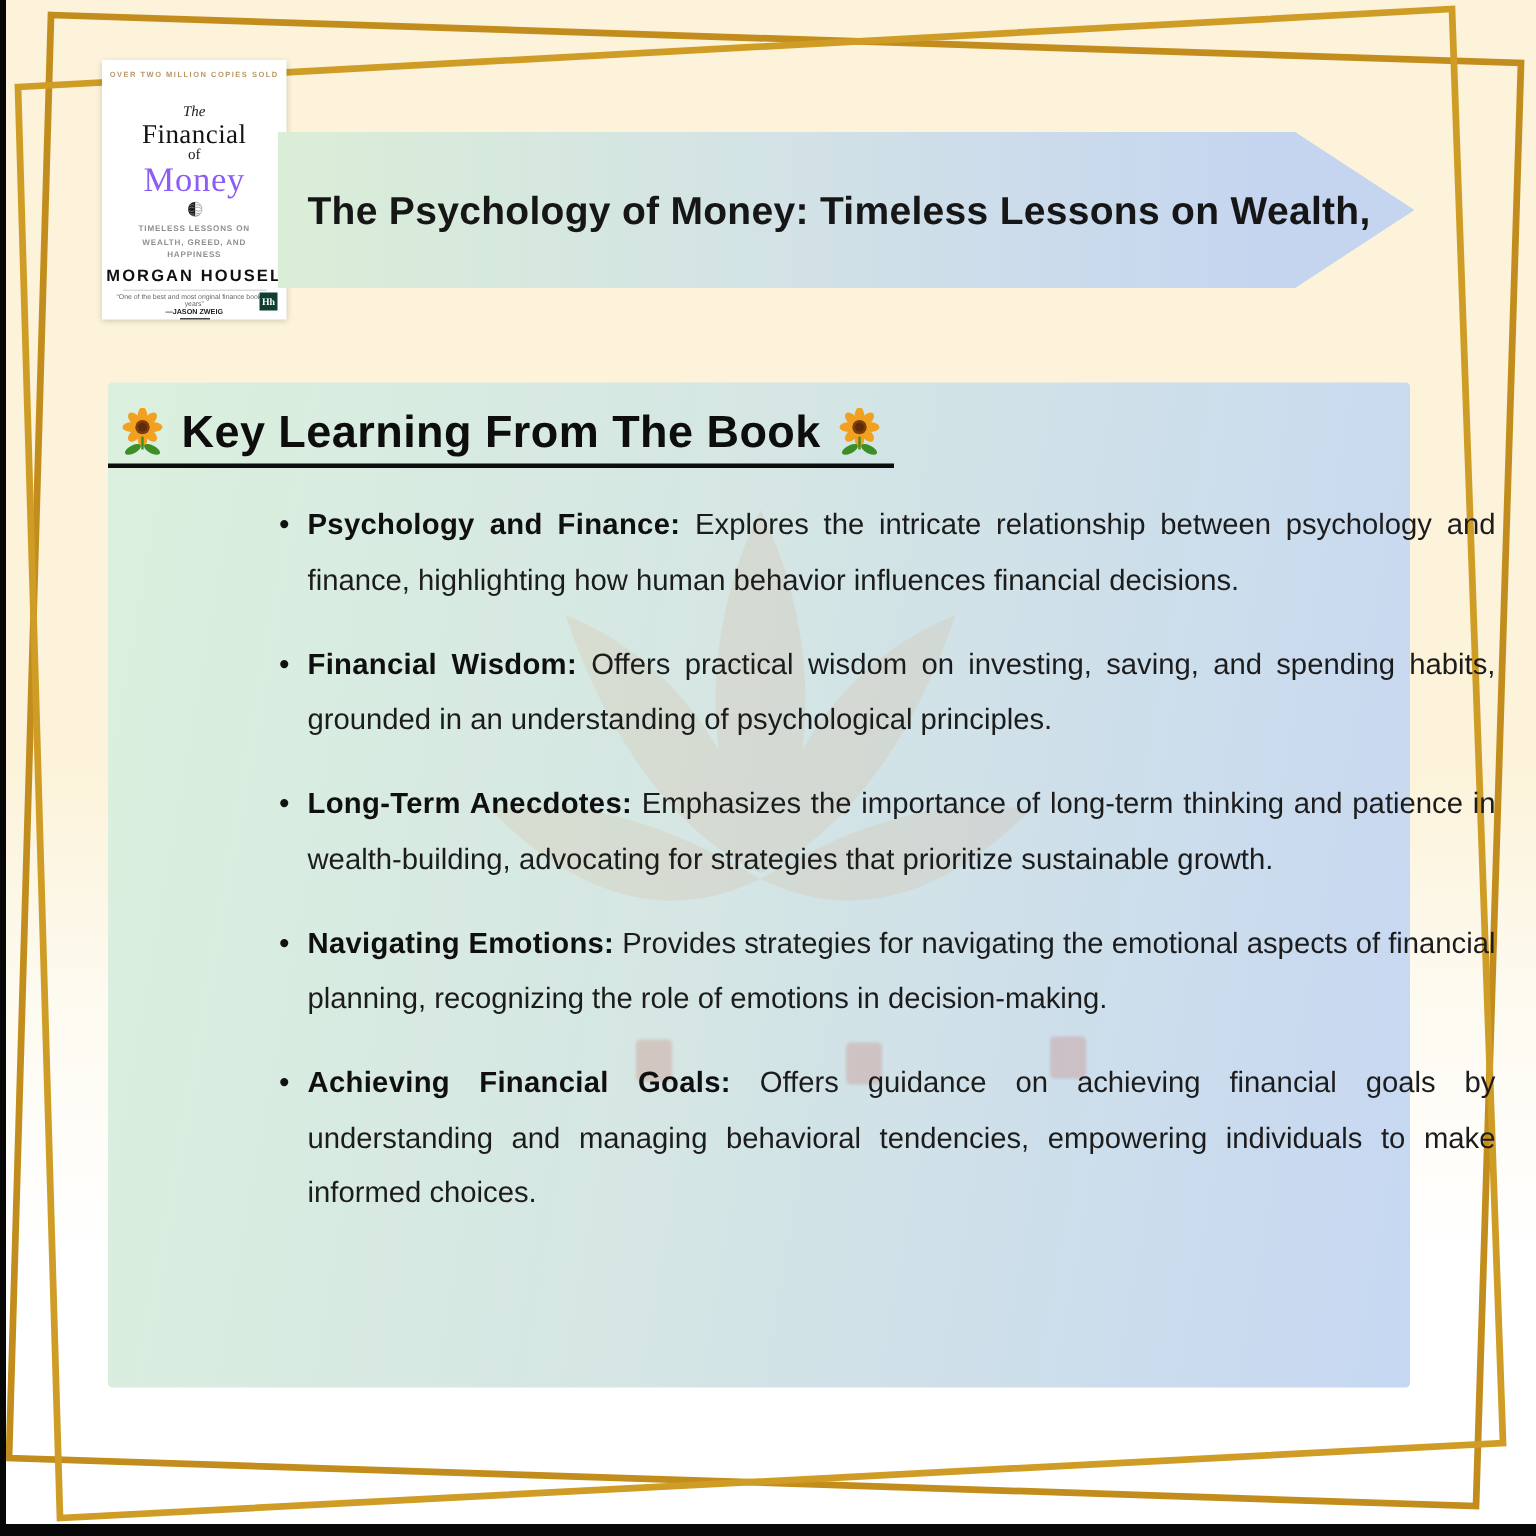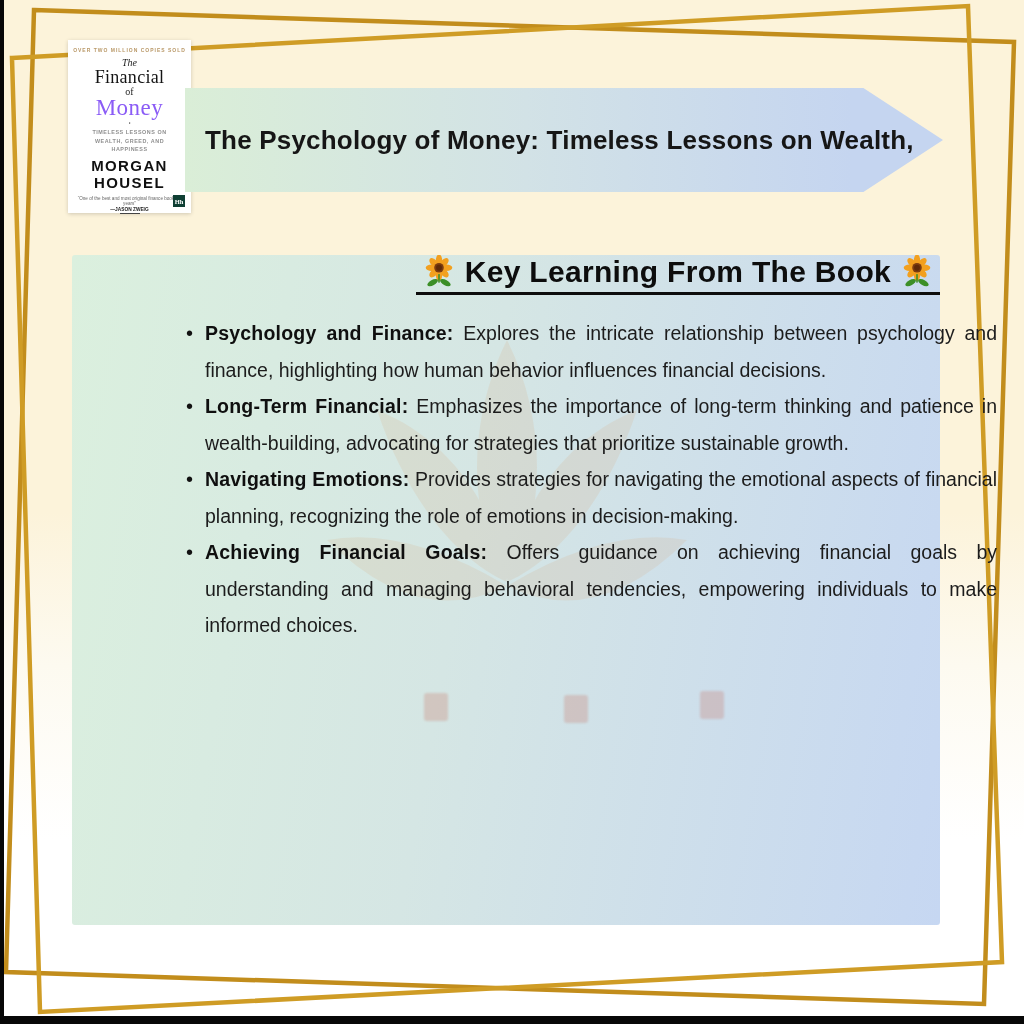--- a/index.html
+++ b/index.html
@@ -19,27 +19,27 @@
   svg.frame polygon.f2 { stroke:#cf9c25; }
 
   
   .cover {
     position:absolute; left:68px; top:40px; width:123px; height:173px;
     background:#ffffff; z-index:3; box-shadow:0 1px 4px rgba(0,0,0,.18);
     display:flex; flex-direction:column; align-items:center; text-align:center;
     padding-top:7px;
   }
   .cover .tagline { font-size:5px; letter-spacing:1px; color:#b99867; font-weight:bold; }
-  .cover .the { font-family:"Liberation Serif",serif; font-style:italic; font-size:10px; color:#1c1c1c; margin-top:4px; }
+  .cover .the { font-family:"Liberation Serif",serif; font-style:italic; font-size:10px; color:#1c1c1c; margin-top:16px; }
   .cover .psych { font-family:"Liberation Serif",serif; font-size:18px; color:#141414; letter-spacing:.3px; line-height:1; }
   .cover .of { font-family:"Liberation Serif",serif; font-size:10px; color:#1c1c1c; line-height:1.1; }
   .cover .money { font-family:"Liberation Serif",serif; font-size:23px; color:#8b5cf6; line-height:.95; letter-spacing:.5px; }
   .cover .brain { margin-top:3px; }
   .cover .subtitle { font-size:5.4px; letter-spacing:.55px; color:#8f8f8f; font-weight:bold; margin-top:4px; line-height:1.6; width:104px; }
-  .cover .author { font-size:15px; letter-spacing:1.4px; color:#101010; font-weight:bold; margin-top:3px; }
+  .cover .author { font-size:11px; letter-spacing:1.4px; color:#101010; font-weight:bold; margin-top:3px; }
   .cover .rule { width:96px; height:1px; background:#d9d9d9; margin-top:3px; }
   .cover .quote { font-size:4.6px; color:#666; margin-top:2px; width:110px; }
   .cover .attrib { font-size:4.8px; color:#222; font-weight:bold; margin-top:1px; }
   .cover .badge { width:20px; height:4px; background:#444; margin-top:1px; }
   .cover .publisher {
     position:absolute; right:6px; bottom:6px; width:12px; height:12px;
     background:#0f3f33; color:#fff; font-size:6.5px; font-weight:bold;
     display:flex; align-items:center; justify-content:center;
     font-family:"Liberation Serif",serif;
   }
@@ -64,34 +64,34 @@
   .watermark-text {
     position:absolute; left:0; right:0; top:338px; text-align:center; z-index:0;
     font-family:"Liberation Serif",serif; font-size:54px; letter-spacing:3px;
     color:rgba(210,145,115,.42);
   }
   .seal { position:absolute; width:24px; height:28px; background:rgba(198,88,66,.22); filter:blur(1px); z-index:0; border-radius:3px; }
   .seal.s1 { left:352px; top:438px; }
   .seal.s2 { left:492px; top:440px; }
   .seal.s3 { left:628px; top:436px; }
 
-  .card-heading-row { position:relative; z-index:2; display:flex; justify-content:flex-end; }
+  .card-heading-row { position:relative; z-index:2; display:flex; justify-content:flex-start; margin-top:17px; }
   .card-heading {
     display:flex; align-items:center; gap:9px;
     border-bottom:3px solid #0d0d0d; padding:0 6px 3px 6px;
   }
   .card-heading .txt { font-size:30px; font-weight:bold; color:#0d0d0d; letter-spacing:.3px; }
 
   .bullets {
     position:relative; z-index:2;
     list-style:none; margin:20px 17px 0 133px; width:792px;
   }
   .bullets li {
     position:relative; font-size:19.5px; color:#1c1c1c; line-height:36.5px;
-    text-align:justify; text-align-last:left;
+    text-align:justify; text-align-last:left;margin-top:20px;
   }
   .bullets li::before {
     content:"\2022"; position:absolute; left:-19px; top:0;
     font-size:20px; color:#111;
   }
   .bullets .lbl { font-weight:bold; color:#0f0f0f; letter-spacing:.2px; }
 </style>
 </head>
 <body>
 
@@ -194,17 +194,18 @@
           <ellipse cx="20" cy="52" rx="11" ry="5" transform="rotate(-28 20 52)"></ellipse>
           <ellipse cx="44" cy="52" rx="11" ry="5" transform="rotate(28 44 52)"></ellipse>
         </g>
         <rect x="30.5" y="36" width="3" height="16" fill="#3c8f27"></rect>
       </svg>
     </div>
   </div>
 
   <ul class="bullets">
     <li><span class="lbl">Psychology and Finance:</span> <span>Explores the intricate relationship between psychology and finance, highlighting how human behavior influences financial decisions.</span></li>
-    <li><span class="lbl">Long-Term Financial:</span> <span>Emphasizes the importance of long-term thinking and patience in wealth-building, advocating for strategies that prioritize sustainable growth.</span></li>
+    <li><span class="lbl">Financial Wisdom:</span> <span>Offers practical wisdom on investing, saving, and spending habits, grounded in an understanding of psychological principles.</span></li>
+    <li><span class="lbl">Long-Term Anecdotes:</span> <span>Emphasizes the importance of long-term thinking and patience in wealth-building, advocating for strategies that prioritize sustainable growth.</span></li>
     <li><span class="lbl">Navigating Emotions:</span> <span>Provides strategies for navigating the emotional aspects of financial planning, recognizing the role of emotions in decision-making.</span></li>
     <li><span class="lbl">Achieving Financial Goals:</span> <span>Offers guidance on achieving financial goals by understanding and managing behavioral tendencies, empowering individuals to make informed choices.</span></li>
   </ul>
 </div>
 
 </body></html>

